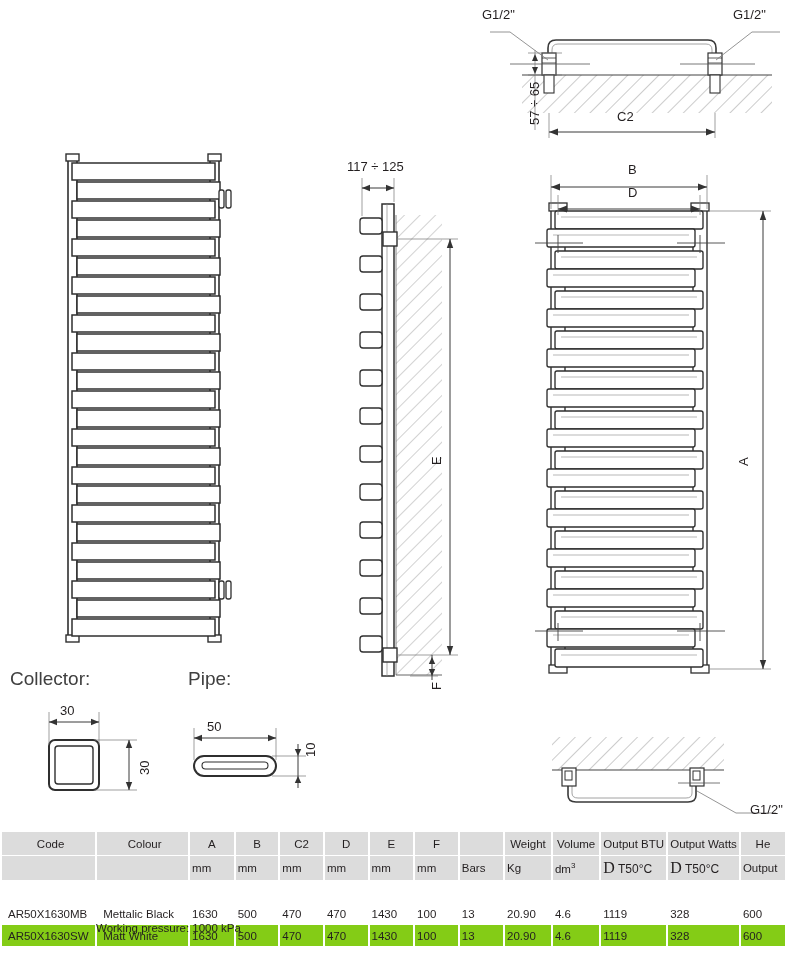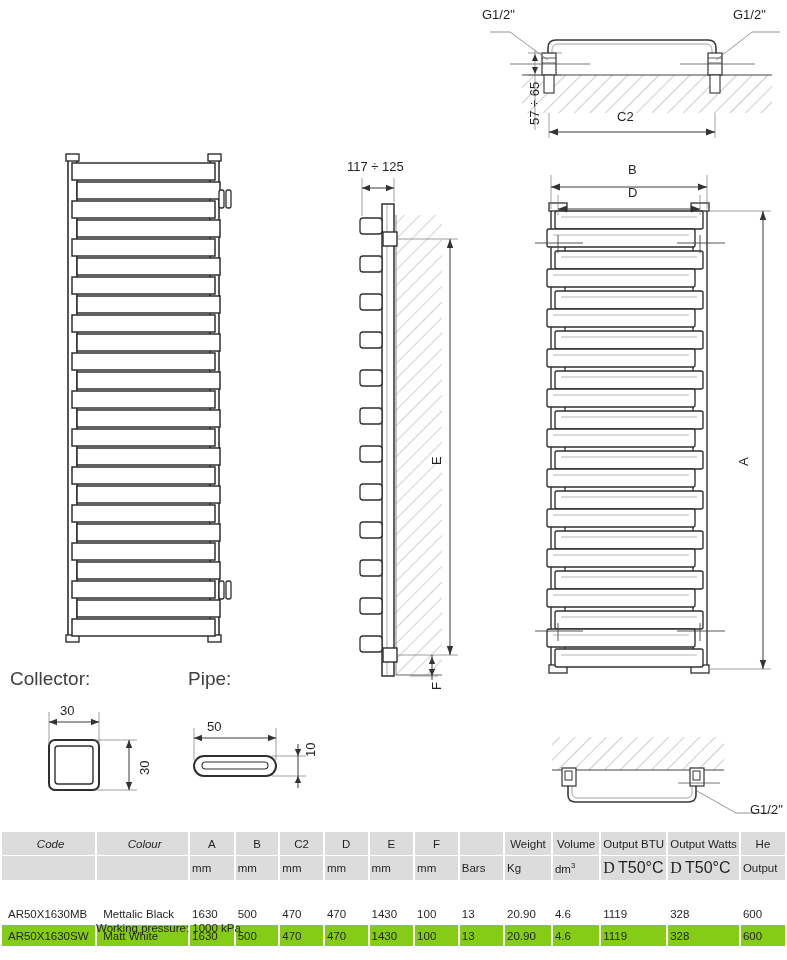--- a/index.html
+++ b/index.html
@@ -18,26 +18,26 @@
 
   
   #spec-table{position:absolute;left:0;top:831px;width:787px;}
   #spec-table table{border-collapse:separate;border-spacing:2px 1px;width:787px;}
   #spec-table th,#spec-table td{
     font-weight:normal;font-size:11.5px;color:#231f20;text-align:left;
     padding:3px 2px;white-space:nowrap;
   }
   #spec-table thead th{background:#dcdcdc;height:17px;vertical-align:middle;}
   #spec-table thead tr.r1 th{text-align:center;}
-  #spec-table thead th.lft{text-align:left;padding-left:6px;font-style:italic;}
+  #spec-table thead th.lft{text-align:left;padding-left:6px;}
   #spec-table tbody td{background:transparent;height:15px;}
   #spec-table tbody tr.shade td{background:#84cc16;}
   #spec-table tbody td.lft{text-align:left;padding-left:6px;}
   .delta{font-size:16px;font-family:"Liberation Serif",serif;}
-  .tsub{font-size:16px;}
+  .tsub{font-size:12px;}
   .sup{font-size:8px;vertical-align:super;}
   .notes{position:absolute;left:96px;top:920px;font-size:11.5px;line-height:16px;color:#231f20;}
   .spacer-row td{height:10px;background:transparent !important;}
 </style>
 </head>
 <body>
 
 <div class="stage">
 
   <svg class="abs" style="left:490px;top:10px;" width="290" height="140" viewBox="0 0 290 140">

